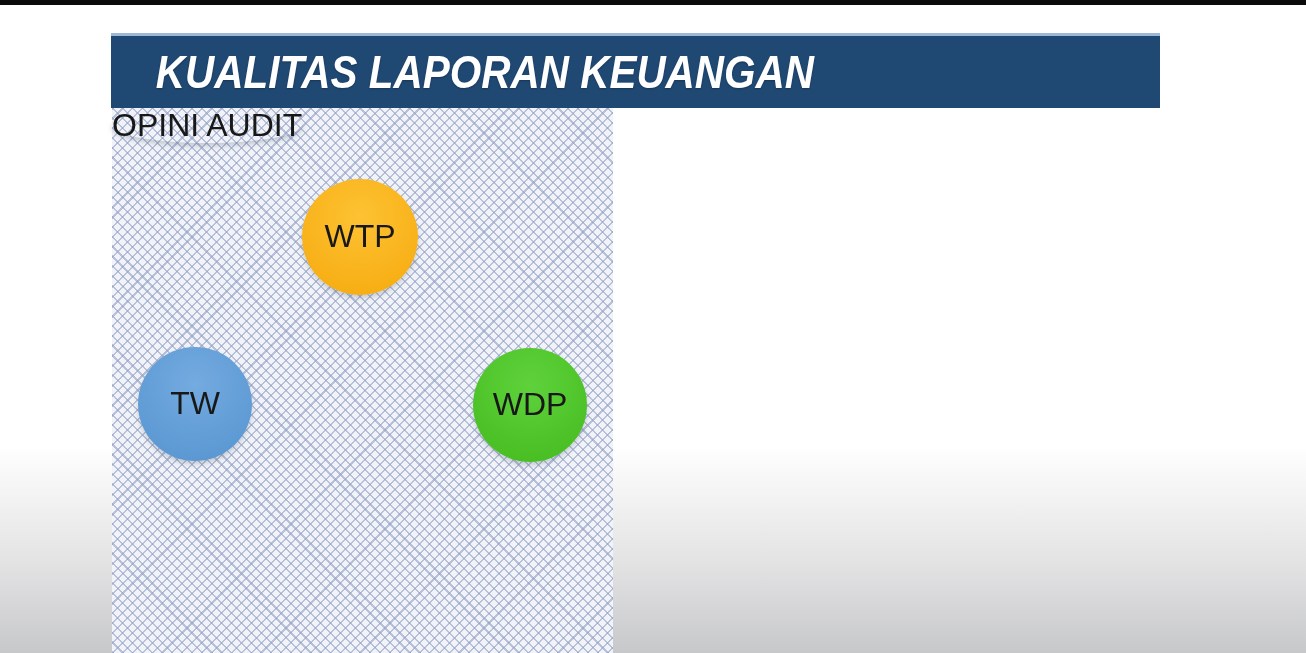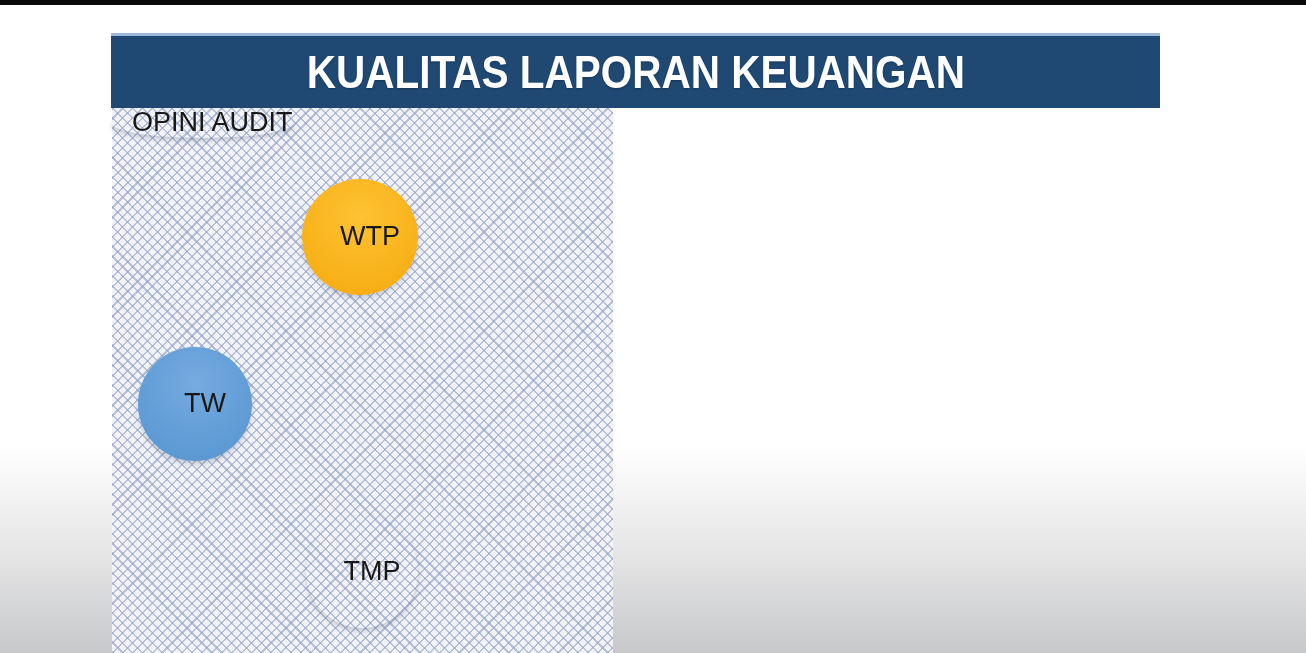--- a/index.html
+++ b/index.html
@@ -13,42 +13,42 @@
   .slide-bg{
     position:absolute;left:0;top:5px;width:1306px;height:648px;
     background:linear-gradient(180deg,#ffffff 0%,#ffffff 68%,#e3e3e4 86%,#c7c8ca 100%);
   }
   .letterbox-top{position:absolute;left:0;top:0;width:1306px;height:5px;background:#0a0a0a;}
 
   
   .title-bar{
     position:absolute;left:111px;top:33px;width:1049px;height:75px;
     background:#1f4873;border-top:3px solid #9db7d6;box-sizing:border-box;
-    display:flex;align-items:center;justify-content:center;
+    display:flex;align-items:center;font-style:italic;
   }
   .title-bar .title{
     color:#ffffff;font-weight:bold;font-size:46px;letter-spacing:0px;
     transform:scaleX(.88);transform-origin:50% 50%;white-space:nowrap;
     text-shadow:0 1px 2px rgba(0,0,0,.25);
   }
 
   
   .diagram-panel{
     position:absolute;left:112px;top:108px;width:501px;height:545px;
     background-color:#f1f3f8;
     background-image:
       repeating-linear-gradient(45deg, rgba(144,160,196,.60) 0 1.5px, transparent 1.5px 7px),
       repeating-linear-gradient(135deg, rgba(144,160,196,.60) 0 1.5px, transparent 1.5px 7px);
   }
   .node{
     position:absolute;border-radius:50%;
     display:flex;align-items:center;justify-content:center;text-align:center;
     color:#181818;box-shadow:0 3px 5px rgba(60,70,90,.25);
   }
-  .node .lbl{font-size:27px;line-height:1.1;padding-left:20px;}
+  .node .lbl{font-size:32px;line-height:1.1;}
   .node-top   {left:190px;top:71px; width:116px;height:116px;background:radial-gradient(circle at 50% 32%,#fdc232,#f6a90d);}
   .node-left  {left:26px; top:239px;width:114px;height:114px;background:radial-gradient(circle at 50% 32%,#74abe0,#5593cf);}
   .node-right {left:361px;top:240px;width:114px;height:114px;background:radial-gradient(circle at 50% 32%,#5fd23b,#43ba1e);}
   .node-bottom{left:194px;top:408px;width:112px;height:112px;background:radial-gradient(circle at 50% 32%,#3dc390,#29a172;}
   .node-bottom{left:194px;top:408px;width:112px;height:112px;background:radial-gradient(circle at 50% 32%,#3dc390,#29a172);}
   .node-center{
     left:191px;top:237px;width:118px;height:118px;
     background:radial-gradient(circle at 50% 28%,#d2d2d2,#9d9d9d);
     border:3px solid rgba(255,255,255,.95);box-sizing:border-box;
   }
@@ -127,22 +127,22 @@
     <div class="title">KUALITAS LAPORAN KEUANGAN</div>
   </div>
 
   <div class="diagram-panel">
     <div class="node node-left">
       <span class="lbl">TW</span>
     </div>
     <div class="node node-top">
       <span class="lbl">WTP</span>
     </div>
-    <div class="node node-bottom">
-      <span class="lbl">TMP</span>
+    <div class="node node-right">
+      <span class="lbl">WDP</span>
     </div>
     <div class="node node-center">
       <span class="lbl">OPINI AUDIT</span>
     </div>
     <div class="arrow arrow-up"></div>
     <div class="arrow arrow-down"></div>
     <div class="arrow arrow-left"></div>
     <div class="arrow arrow-right"></div>
   </div>
 

